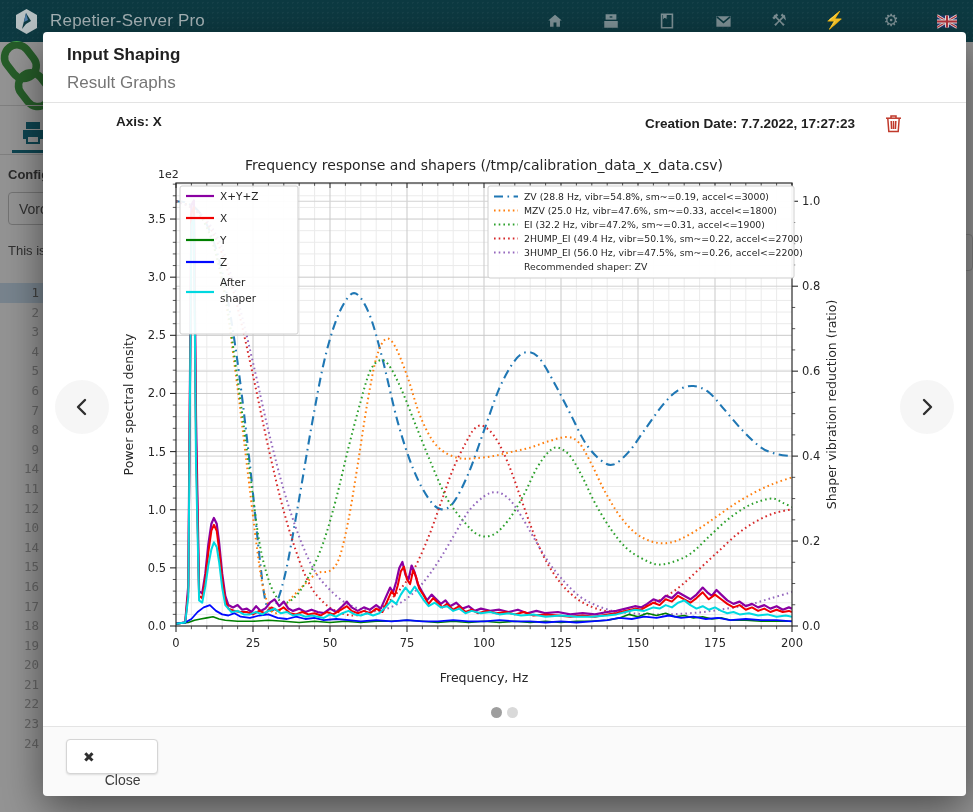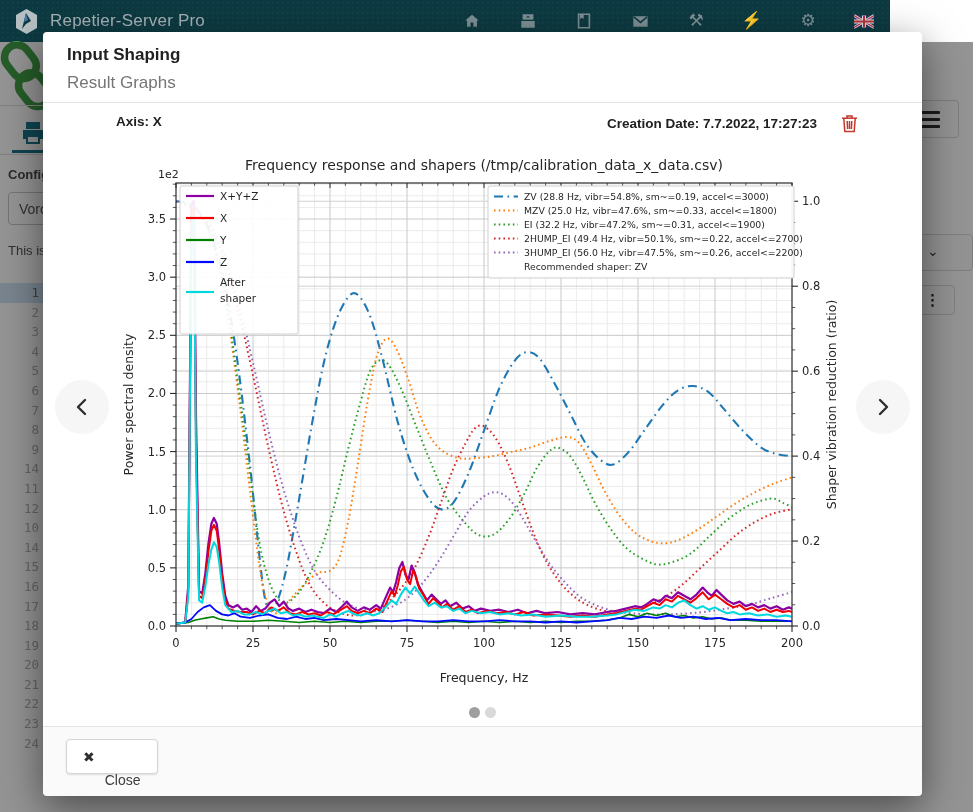--- a/index.html
+++ b/index.html
@@ -1,20 +1,20 @@
 <!DOCTYPE html>
 <html><head>
 <meta charset="utf-8">
 <style>
   html,body{margin:0;padding:0;}
   body{width:973px;height:812px;overflow:hidden;position:relative;
        font-family:"Liberation Sans",sans-serif;background:#ffffff;}
 
   
-  .navbar{position:absolute;left:0;top:0;width:890px;height:42px;background:#0d3a42;
+  .navbar{position:absolute;left:0;top:0;width:973px;height:42px;background:#0d3a42;
           background-image:radial-gradient(rgba(255,255,255,0.035) 1px, transparent 1px);
           background-size:5px 5px;display:flex;align-items:center;z-index:1;}
   .nav-logo{margin-left:13px;width:27px;height:27px;flex:0 0 auto;}
   .nav-title{color:#a7b4b7;font-size:17px;margin-left:10px;letter-spacing:.2px;}
   .nav-icons{margin-left:auto;display:flex;align-items:center;gap:36px;margin-right:16px;}
   .nav-ic{width:20px;height:20px;display:flex;align-items:center;justify-content:center;
           color:#7e9196;font-size:17px;line-height:20px;cursor:pointer;}
   .nav-ic svg{display:block;}
 
   
@@ -40,27 +40,27 @@
   .rb-select .chev{position:absolute;left:20px;top:8px;color:#444;font-size:14px;}
   .rb-kebab{left:-12px;top:201px;width:45px;height:30px;color:#222;font-size:15px;font-weight:bold;
             display:flex;align-items:center;padding-left:14px;letter-spacing:0;}
   .rb-scroll{position:absolute;left:-26px;top:244px;width:10px;height:46px;background:#2e2e2e;border-radius:5px;}
 
   
   .backdrop{position:absolute;left:0;top:42px;width:973px;height:770px;background:rgba(0,0,0,0.42);z-index:5;}
 
   
   .modal{position:absolute;left:43px;top:32px;width:879px;height:763px;background:#fff;border-radius:4px;
-         box-shadow:0 12px 40px rgba(0,0,0,.5);z-index:10;}
+         box-shadow:0 12px 40px rgba(0,0,0,.5);z-index:10;padding-left:44px;}
   .m-header{position:absolute;left:0;top:0;right:0;height:70px;border-bottom:1px solid #e3e3e3;}
   .m-title{position:absolute;left:24px;top:13px;font-size:17px;font-weight:bold;color:#212121;}
   .m-sub{position:absolute;left:24px;top:41px;font-size:17px;color:#757575;}
   .axis-row{position:absolute;left:73px;right:64px;top:82px;height:24px;display:flex;align-items:flex-start;justify-content:space-between;}
   .axis-label{font-size:13.5px;font-weight:bold;color:#212121;}
-  .cdate-wrap{display:flex;align-items:center;gap:24px;}
+  .cdate-wrap{display:flex;align-items:center;gap:30px;}
   .cdate{font-size:13.5px;font-weight:bold;color:#212121;}
   .trash{cursor:pointer;display:block;}
   .chart-wrap{position:absolute;left:73px;top:108px;width:736px;height:557px;background:#fff;}
   .nav-circle{position:absolute;top:348px;width:54px;height:54px;border-radius:50%;background:rgba(246,246,246,.95);
               display:flex;align-items:center;justify-content:center;cursor:pointer;}
   .nav-prev{left:12px;}
   .nav-next{right:12px;}
   .dots{position:absolute;left:0;right:0;top:675px;display:flex;justify-content:center;gap:5px;}
   .dot{width:11px;height:11px;border-radius:50%;background:#d9d9d9;cursor:pointer;}
   .dot.active{background:#9e9e9e;}

